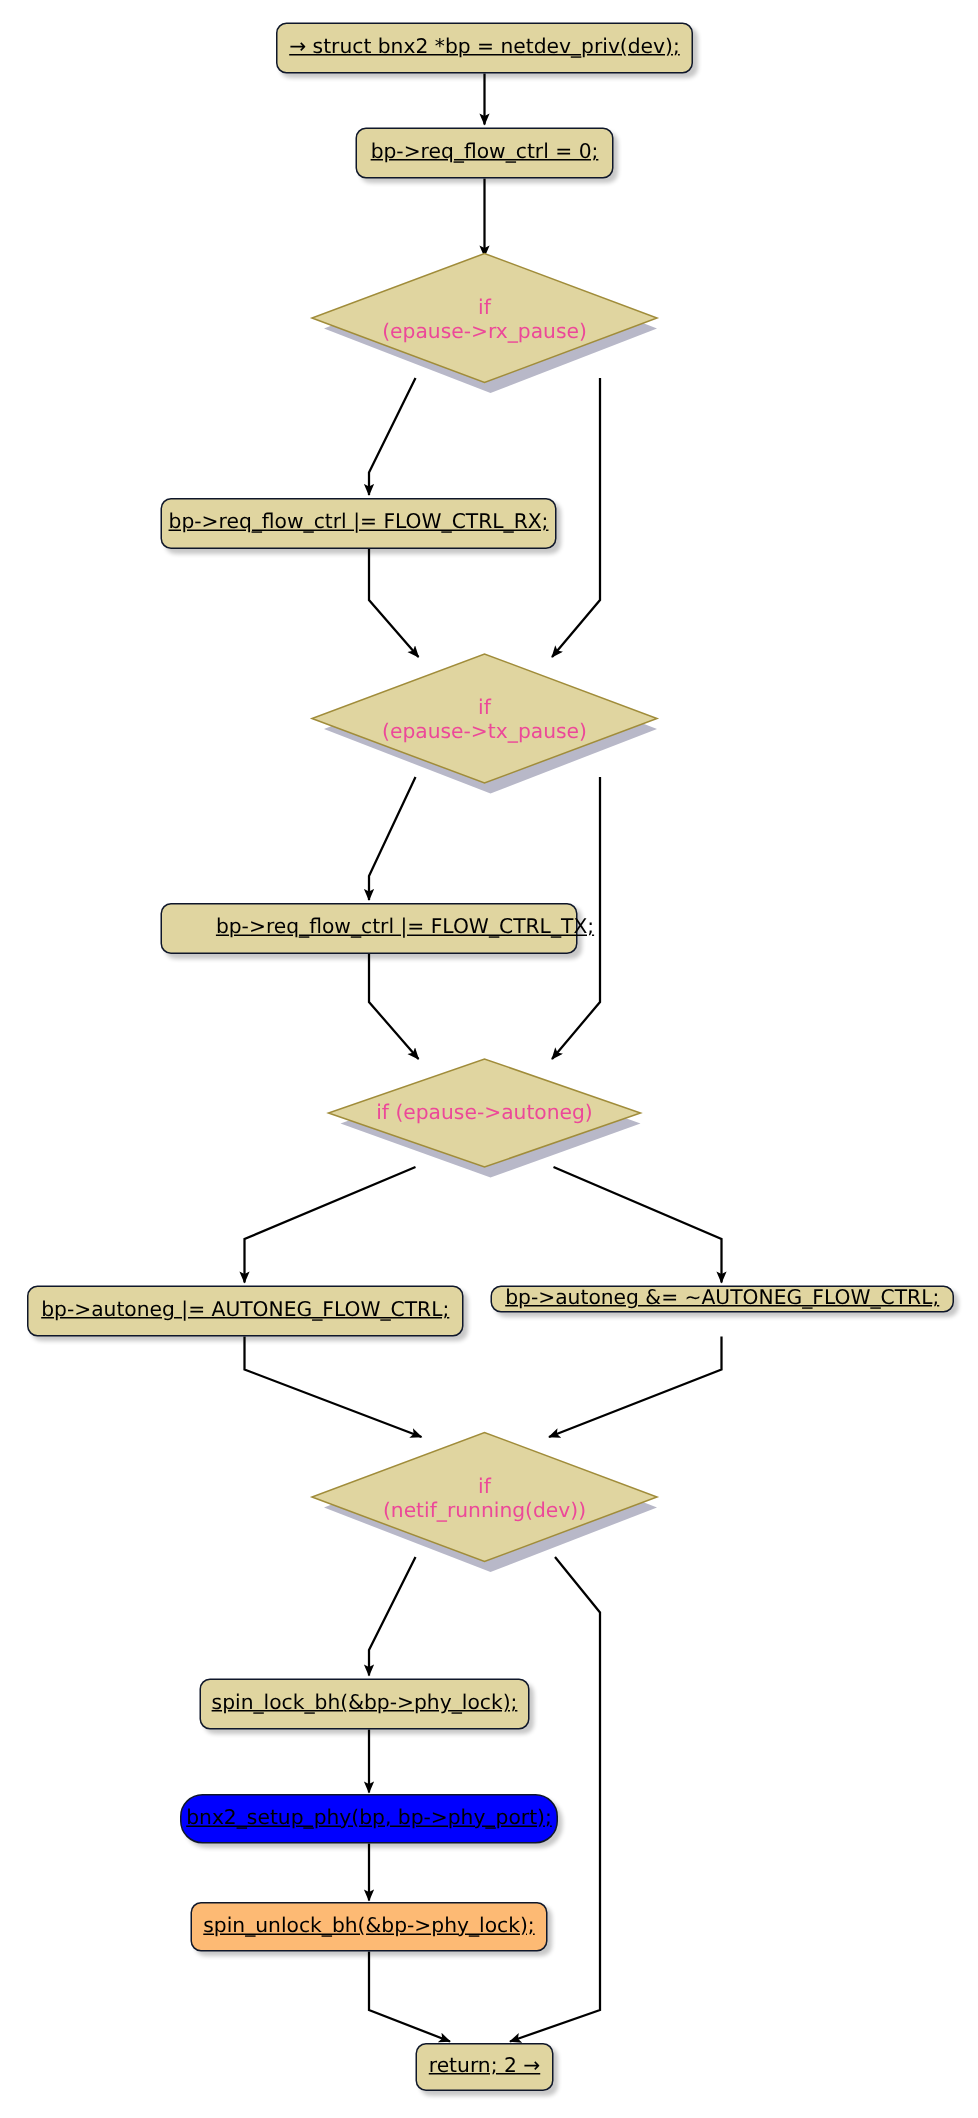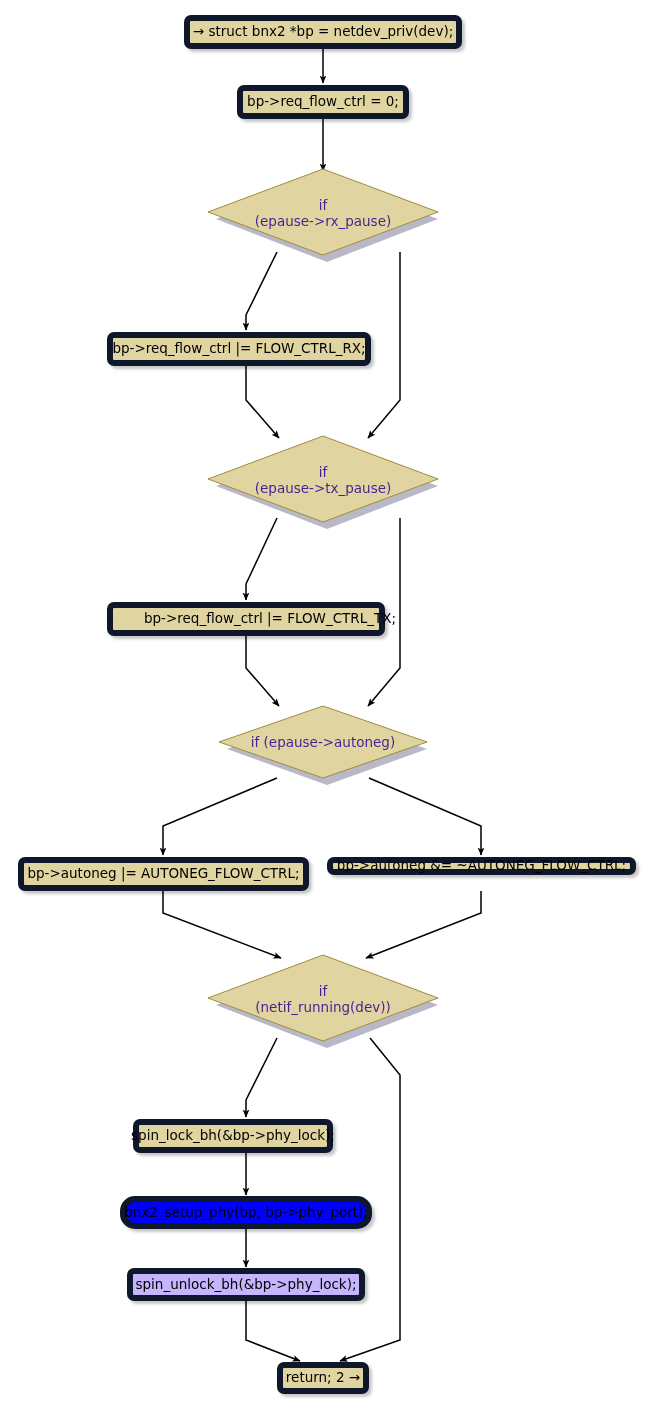--- a/index.html
+++ b/index.html
@@ -10,32 +10,33 @@
   #canvas{position:absolute;left:0;top:0;width:652px;height:1412px;}
   svg.edges{position:absolute;left:0;top:0;width:652px;height:1412px;}
 
   .node{position:absolute;box-sizing:border-box;display:flex;align-items:center;
         justify-content:center;text-align:center;line-height:1.18;
         color:#000000;white-space:pre;}
 
   
   .rect{
     background:#E0D5A0;
-    border:6px solid #0f172a;
+    border:1px solid #0f172a;
     border-radius:7px;
     box-shadow:3px 3px 3px rgba(0,0,0,0.22);
     font-size:13.5px;
+    text-decoration:underline;
   }
   .rect.blue{background:#0000FF;}
-  .rect.green{background:#c4b5fd;}
+  .rect.green{background:#fdba74;}
 
   
   .diamond-label{
     position:absolute;display:flex;align-items:center;justify-content:center;
-    text-align:center;font-size:13.5px;color:#4c1d95;line-height:1.2;white-space:pre;
+    text-align:center;font-size:13.5px;color:#ec4899;line-height:1.2;white-space:pre;
     pointer-events:none;
   }
 </style>
 </head>
 <body>
 
 <div id="canvas">
 
   <svg class="edges" viewBox="0 0 652 1412" xmlns="http://www.w3.org/2000/svg">
     <defs>
@@ -111,21 +112,21 @@
 
   <div class="diamond-label" style="left:228px;top:730px;width:190px;height:24px;">if (epause-&gt;autoneg)</div>
 
   <div class="node rect" style="left:18px;top:857px;width:291px;height:34px;">bp-&gt;autoneg |= AUTONEG_FLOW_CTRL;</div>
 
   <div class="node rect" style="left:327px;top:857px;width:309px;height:18px;">bp-&gt;autoneg &amp;= ~AUTONEG_FLOW_CTRL;</div>
 
   <div class="diamond-label" style="left:223px;top:975px;width:200px;height:48px;">if
 (netif_running(dev))</div>
 
-  <div class="node rect" style="left:133px;top:1119px;width:200px;height:34px;">spin_lock_bh(&amp;bp-&gt;phy_lock);</div>
+  <div class="node rect" style="left:133px;top:1119px;width:220px;height:34px;">spin_lock_bh(&amp;bp-&gt;phy_lock);</div>
 
   <div class="node rect blue" style="left:120px;top:1196px;width:252px;height:33px;border-radius:15px;">bnx2_setup_phy(bp, bp-&gt;phy_port);</div>
 
   <div class="node rect green" style="left:127px;top:1268px;width:238px;height:33px;">spin_unlock_bh(&amp;bp-&gt;phy_lock);</div>
 
   <div class="node rect" style="left:277px;top:1362px;width:92px;height:32px;">return; 2 →</div>
 
 </div>
 
 </body></html>

